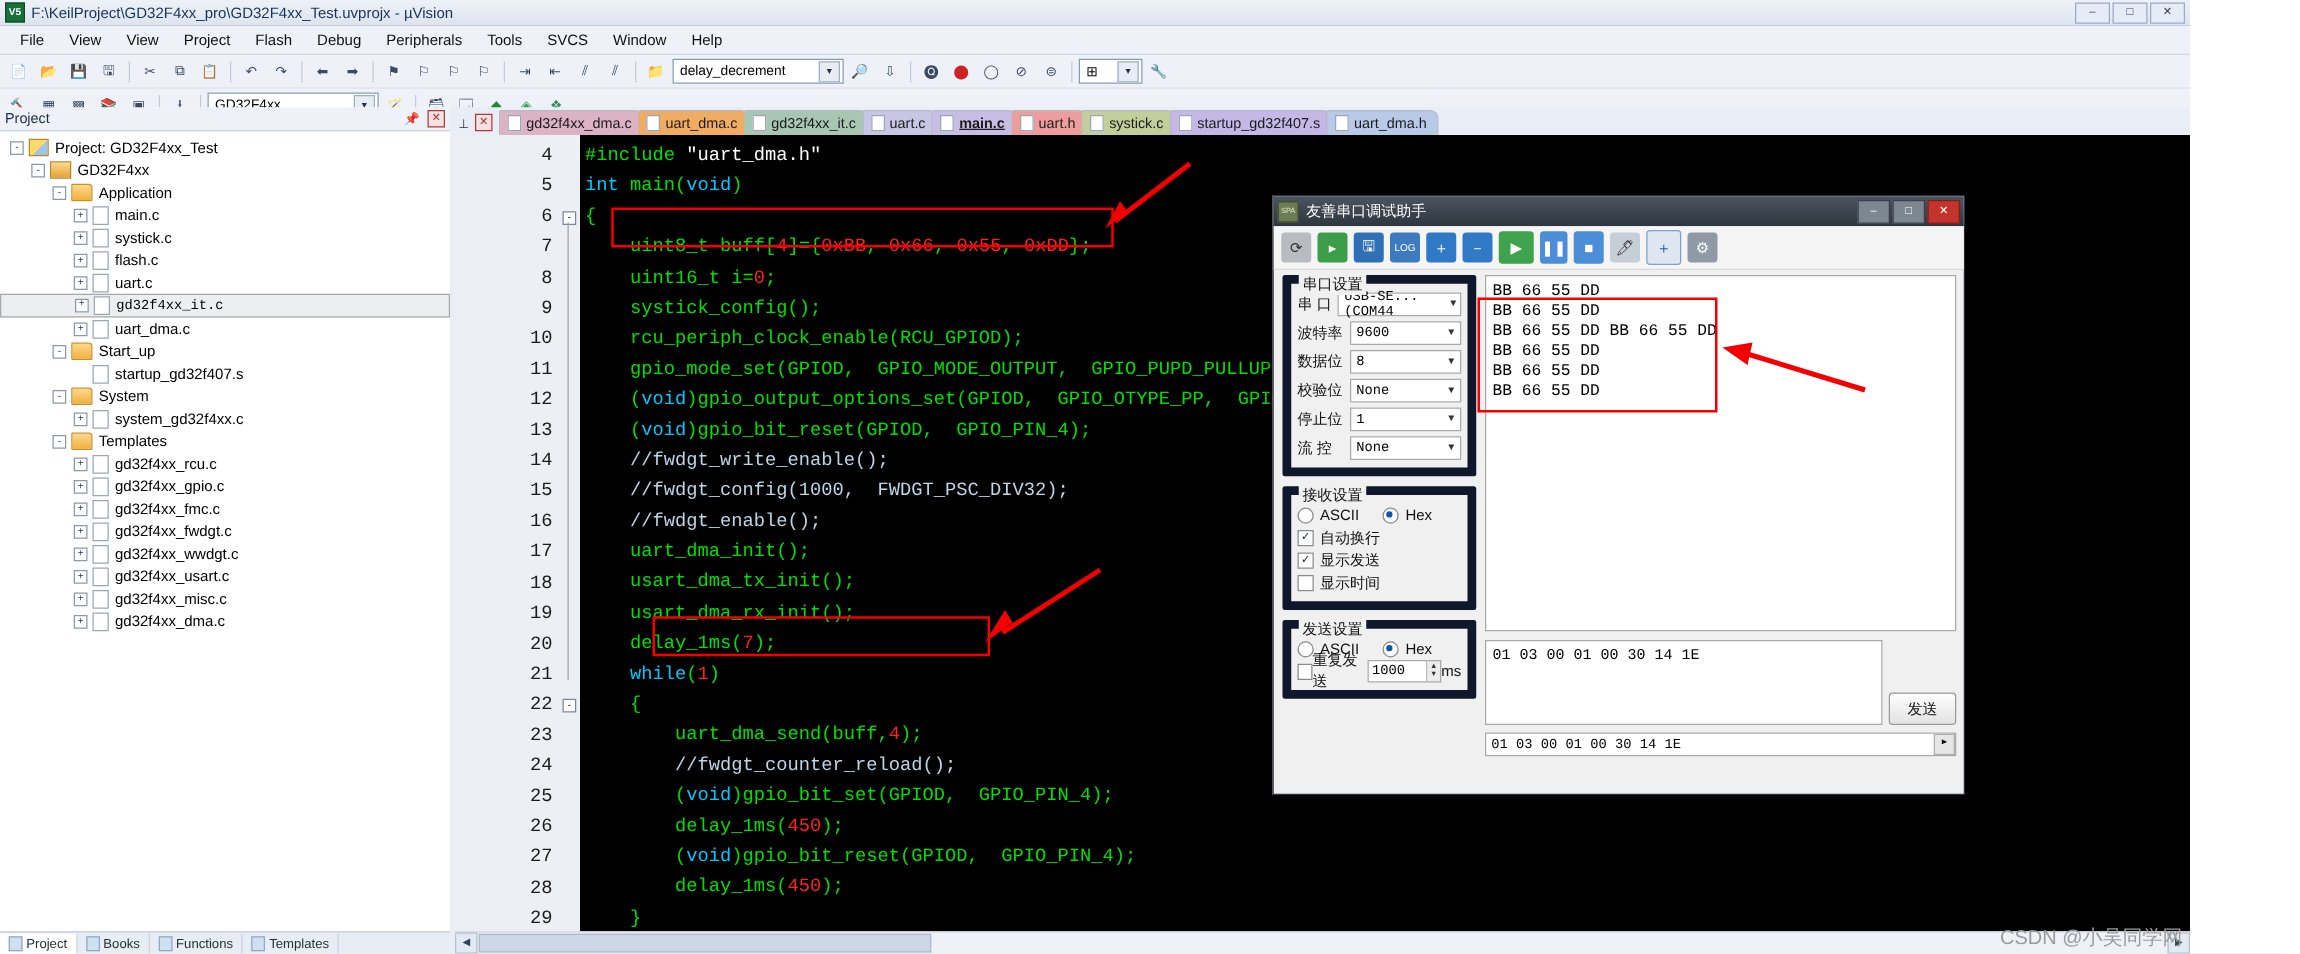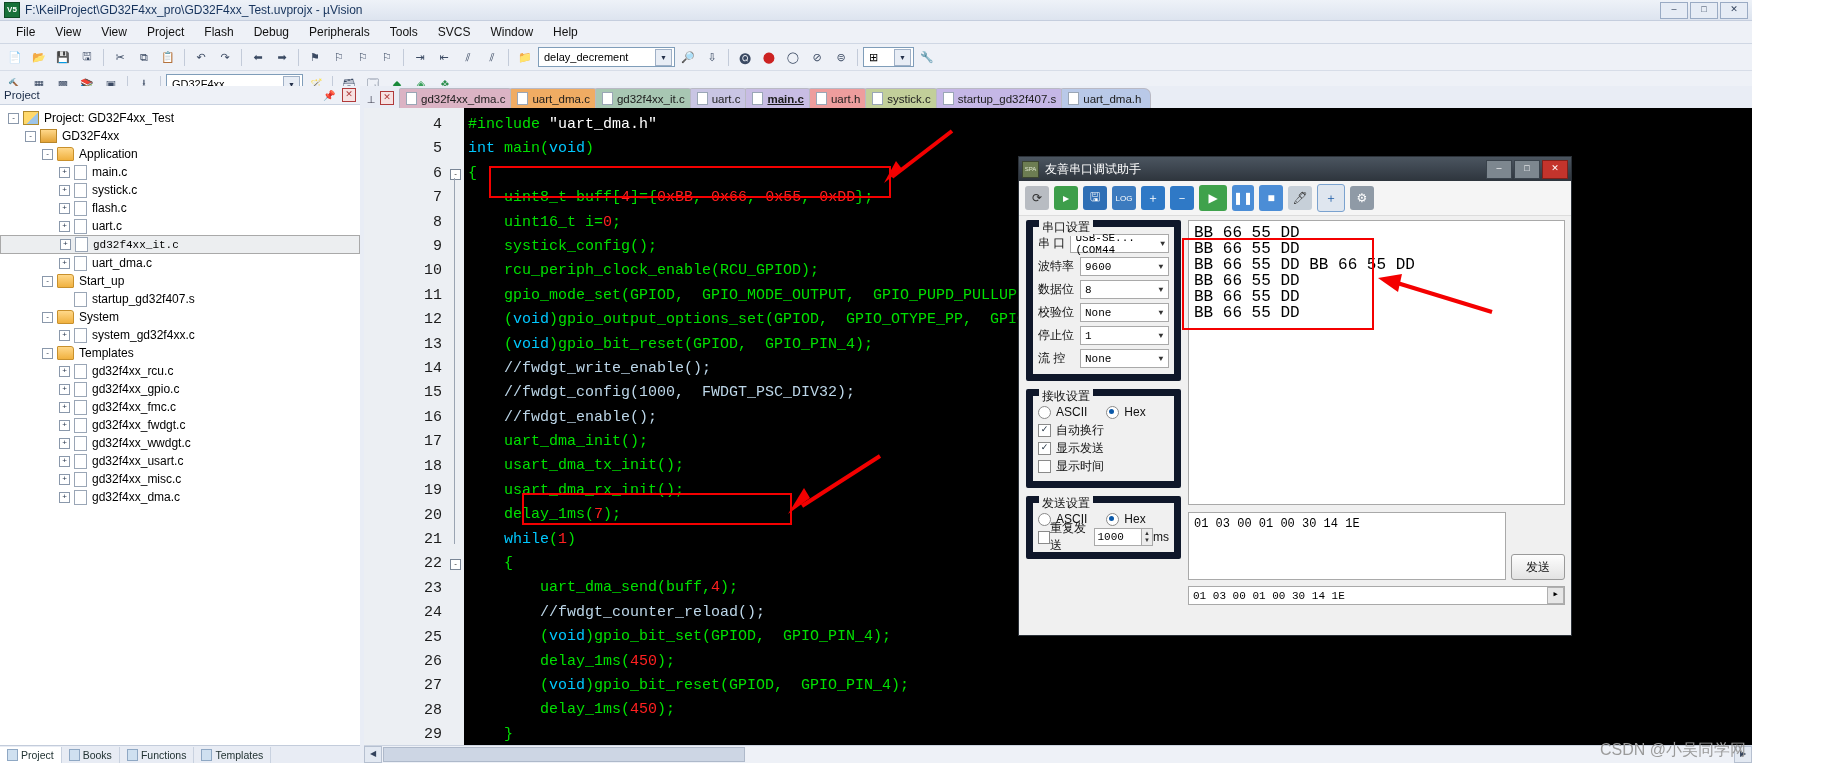--- a/index.html
+++ b/index.html
@@ -236,21 +236,21 @@
     font-size: 11px; color: #000; padding-left: 3px; display: flex; align-items: center;
     font-family: "Liberation Mono", monospace;
   }
   .spin { width: 11px; height: 16px; border: 1px solid #a9a9a9; border-left: none;
           background: #ececec; font-size: 6px; color: #333; display: flex;
           flex-direction: column; align-items: center; justify-content: center; line-height: 7px; }
 
   .sio-right { flex: 1 1 auto; padding: 4px 6px 0 2px; display: flex; flex-direction: column; }
   .recv {
     flex: 0 0 275px; background: #fff; border: 1px solid #a9a9a9;
-    font-family: "Liberation Mono", monospace; font-size: 16px; color: #000;
+    font-family: "Liberation Mono", monospace; font-size: 13px; color: #000;
     padding: 4px 5px; line-height: 16px; overflow: hidden;
   }
   .send-box { display: flex; margin-top: 7px; gap: 5px; }
   .send-area {
     flex: 1 1 auto; height: 58px; background: #fff; border: 1px solid #a9a9a9;
     font-family: "Liberation Mono", monospace; font-size: 12px; padding: 4px 5px; color: #000;
   }
   .send-btn {
     width: 52px; height: 24px; align-self: flex-end; background: linear-gradient(to bottom,#fdfdfd,#e3e3e3);
     border: 1px solid #9a9a9a; border-radius: 3px; font-size: 12px; color: #111;

